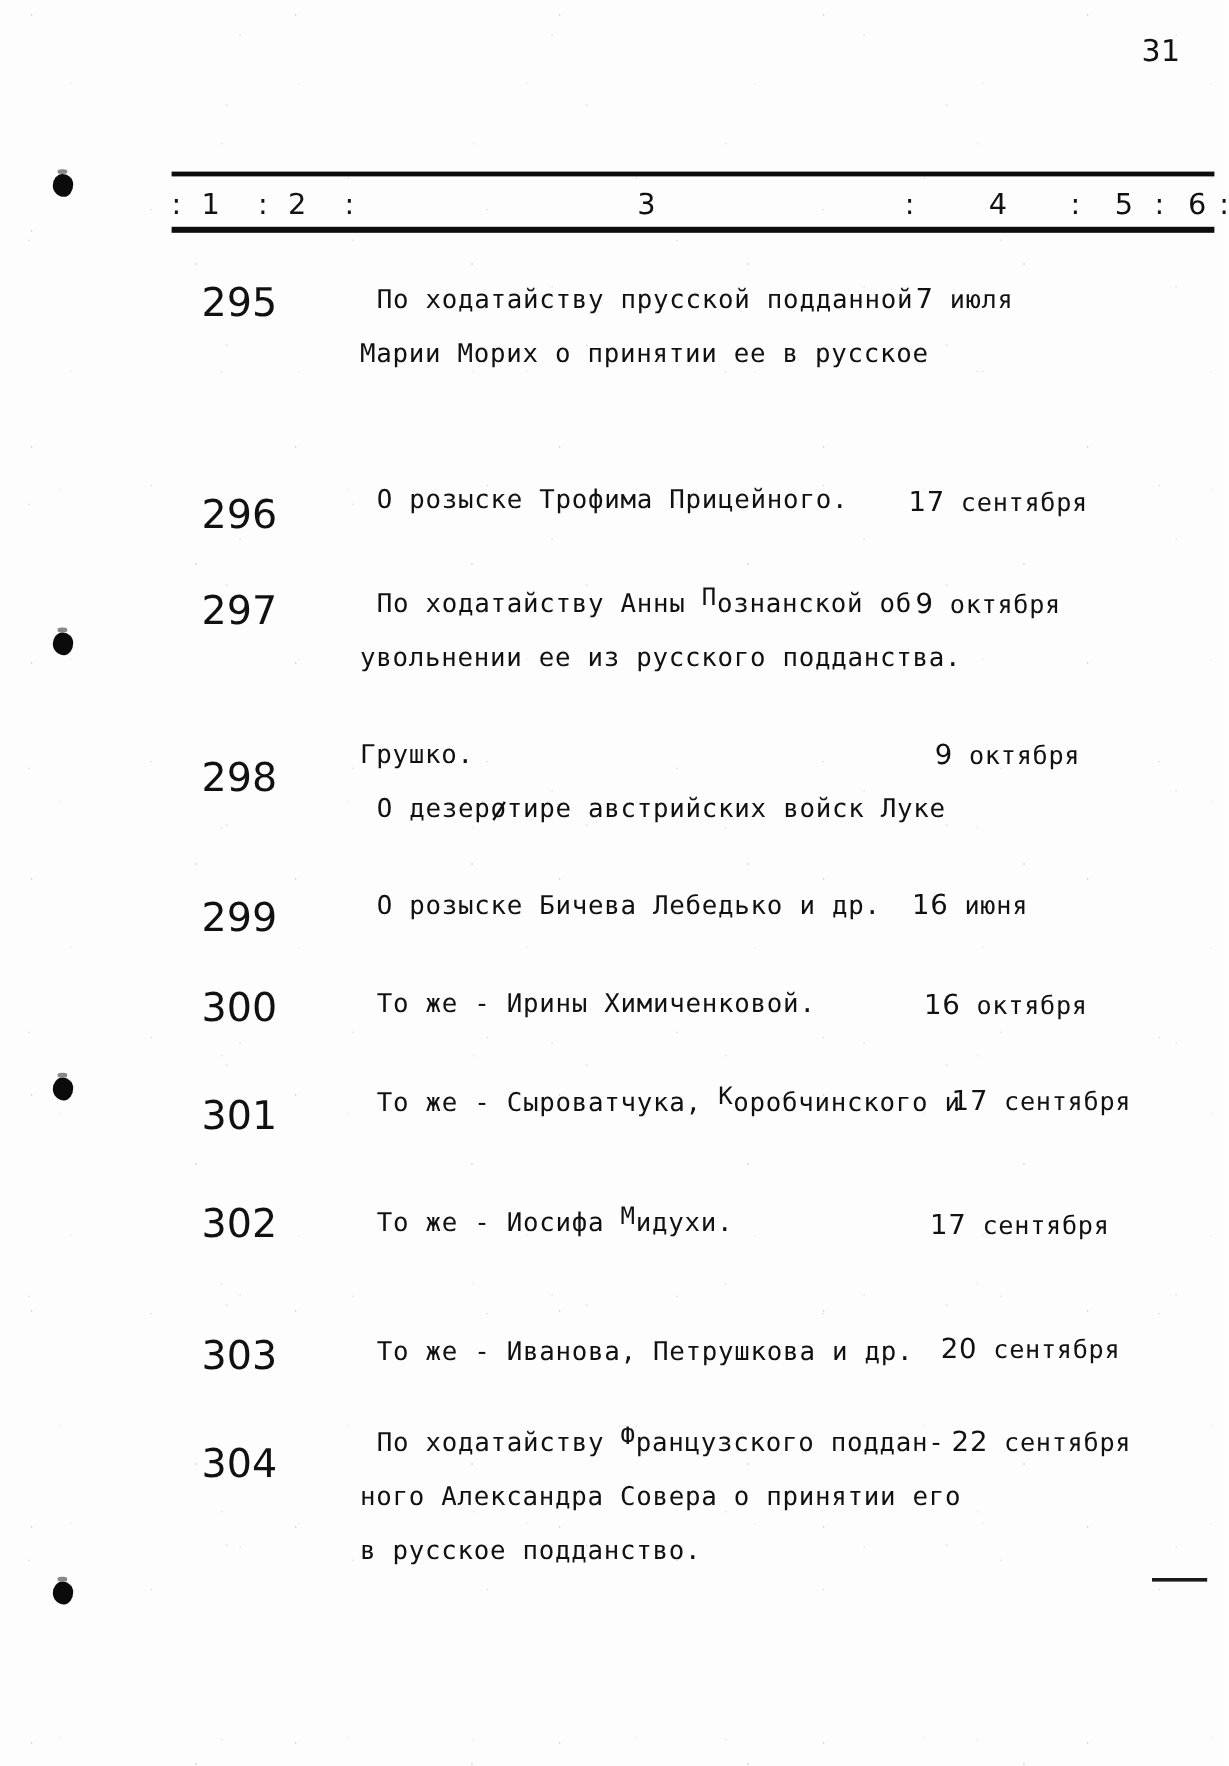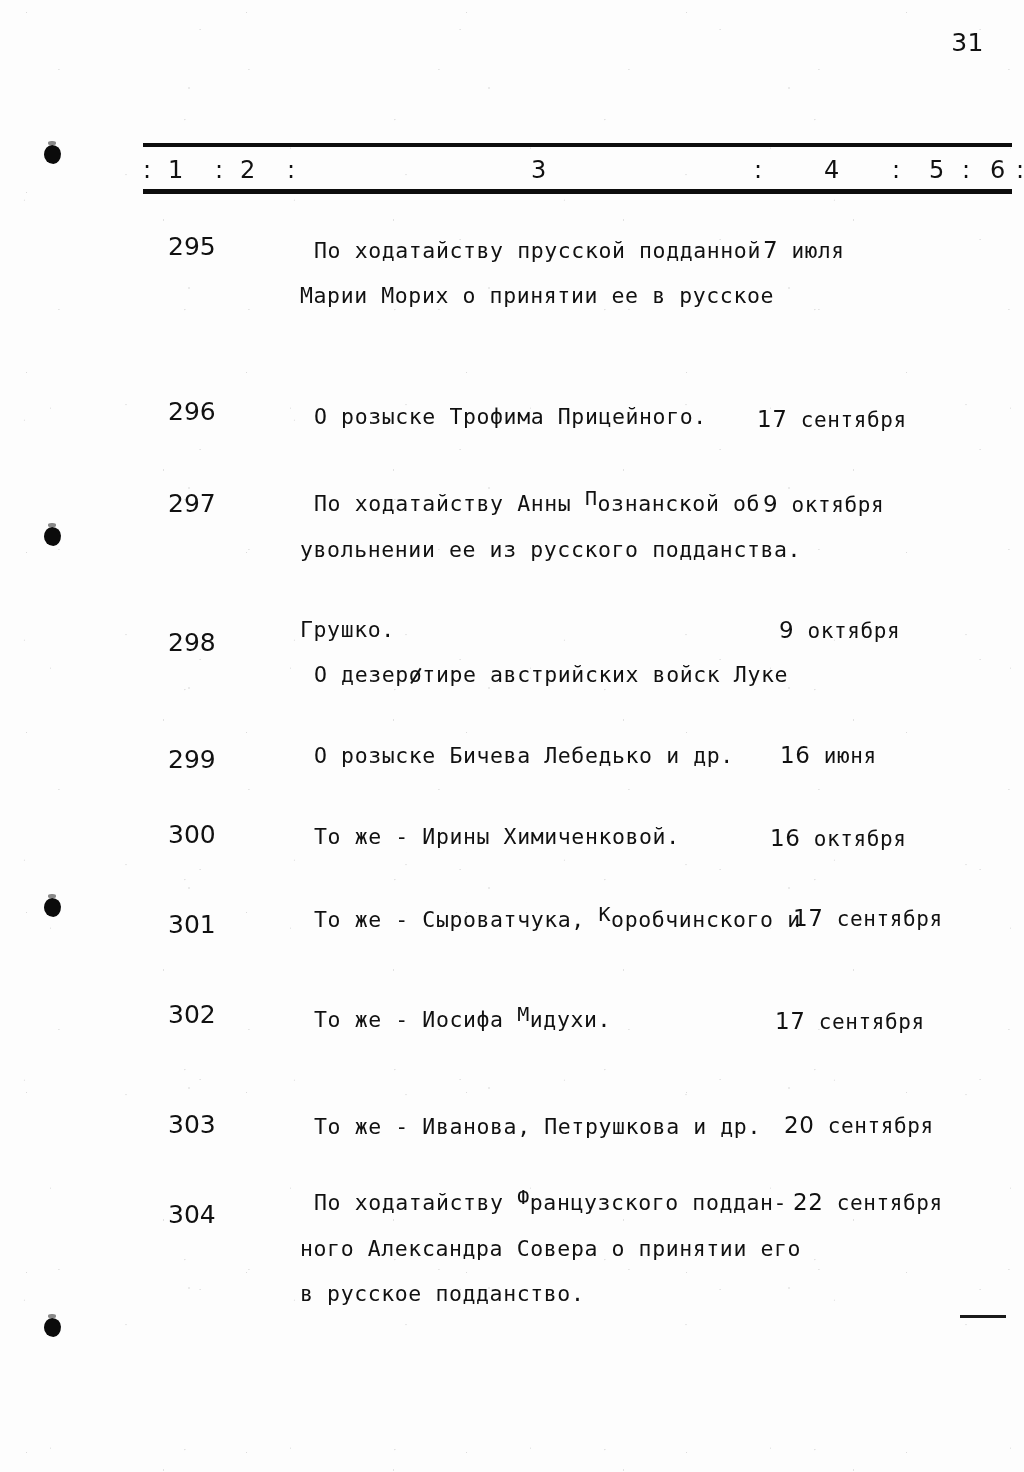--- a/index.html
+++ b/index.html
@@ -101,21 +101,21 @@
 
   
   .entry {
     position: absolute;
     left: 0;
     right: 0;
   }
   .num {
     position: absolute;
     font-family: "DejaVu Sans", sans-serif;
-    font-size: 25px;
+    font-size: 33px;
     letter-spacing: 0px;
     white-space: nowrap;
   }
   .desc {
     position: absolute;
     left: 300px;
     font-size: 21.5px;
     line-height: 45px;
     letter-spacing: 0.6px;
     white-space: nowrap;
@@ -203,21 +203,21 @@
   <div id="entries">
       <div class="entry">
         <div class="num" style="top: 232px; left: 168px;">295</div>
         <div class="desc" style="top: 228px;">
           <span class="line indent">По&nbsp;ходатайству&nbsp;прусской&nbsp;подданной</span>
           <span class="line">Марии&nbsp;Морих&nbsp;о&nbsp;принятии&nbsp;ее&nbsp;в&nbsp;русское</span>
         </div>
         <div class="date" style="top: 237px; left: 763px;"><span class="d-num">7</span><span> июля</span></div>
       </div>
       <div class="entry">
-        <div class="num" style="top: 397px; left: 168px;">296</div>
+        <div class="num" style="top: 409px; left: 168px;">296</div>
         <div class="desc" style="top: 394px;">
           <span class="line indent">О&nbsp;розыске&nbsp;Трофима&nbsp;Прицейного.</span>
         </div>
         <div class="date" style="top: 406px; left: 757px;"><span class="d-num">17</span><span> сентября</span></div>
       </div>
       <div class="entry">
         <div class="num" style="top: 489px; left: 168px;">297</div>
         <div class="desc" style="top: 481px;">
           <span class="line indent">По&nbsp;ходатайству&nbsp;Анны&nbsp;<span class="raised">П</span>ознанской&nbsp;об</span>
           <span class="line">увольнении&nbsp;ее&nbsp;из&nbsp;русского&nbsp;подданства.</span>
@@ -230,21 +230,21 @@
           <span class="line">Грушко.</span>
           <span class="line indent">О&nbsp;дезер<span class="struck">о</span>тире&nbsp;австрийских&nbsp;войск&nbsp;Луке</span>
         </div>
         <div class="date" style="top: 617px; left: 779px;"><span class="d-num">9</span><span> октября</span></div>
       </div>
       <div class="entry">
         <div class="num" style="top: 745px; left: 168px;">299</div>
         <div class="desc" style="top: 733px;">
           <span class="line indent">О&nbsp;розыске&nbsp;Бичева&nbsp;Лебедько&nbsp;и&nbsp;др.</span>
         </div>
-        <div class="date" style="top: 742px; left: 780px;"><span class="d-num">16</span><span> июня</span></div>
+        <div class="date" style="top: 742px; left: 760px;"><span class="d-num">16</span><span> июня</span></div>
       </div>
       <div class="entry">
         <div class="num" style="top: 820px; left: 168px;">300</div>
         <div class="desc" style="top: 814px;">
           <span class="line indent">То&nbsp;же&nbsp;-&nbsp;Ирины&nbsp;Химиченковой.</span>
         </div>
         <div class="date" style="top: 825px; left: 770px;"><span class="d-num">16</span><span> октября</span></div>
       </div>
       <div class="entry">
         <div class="num" style="top: 910px; left: 168px;">301</div>

